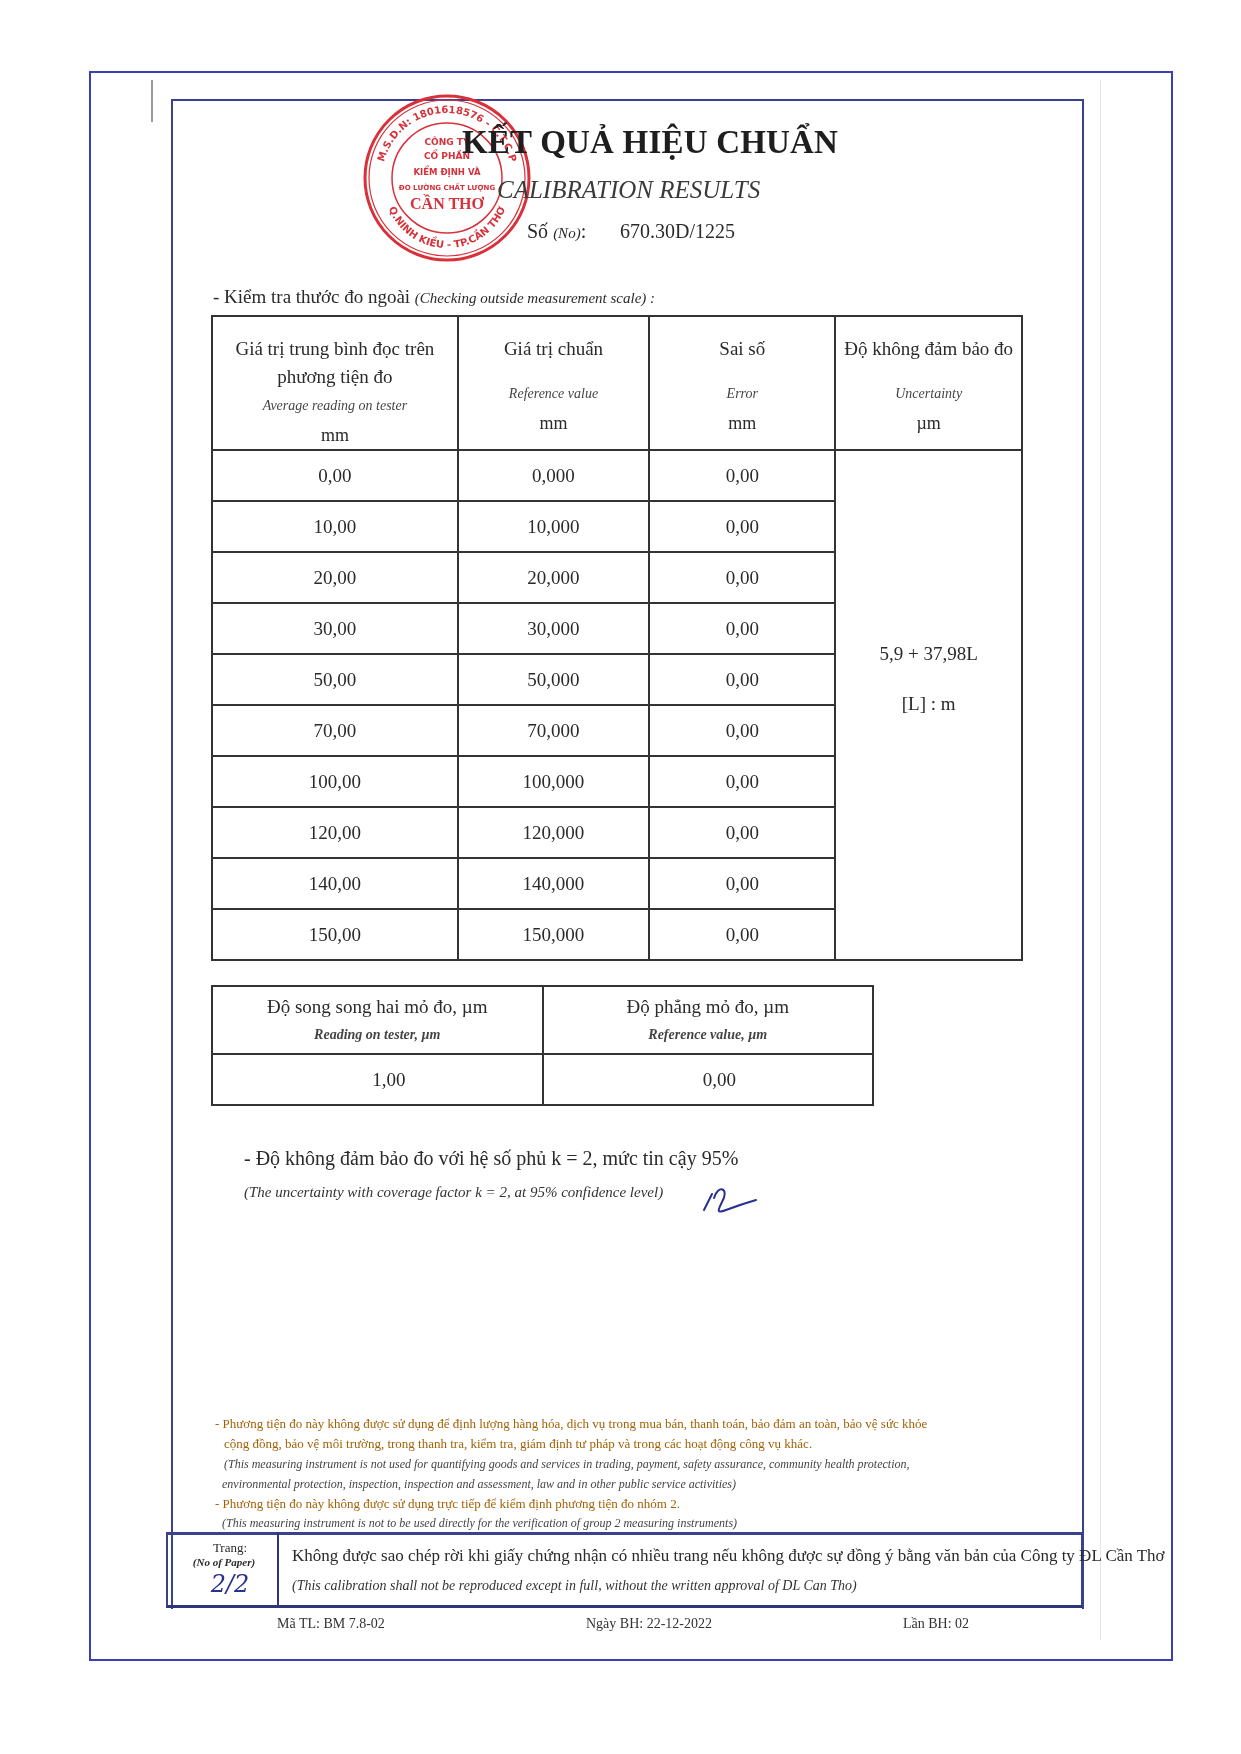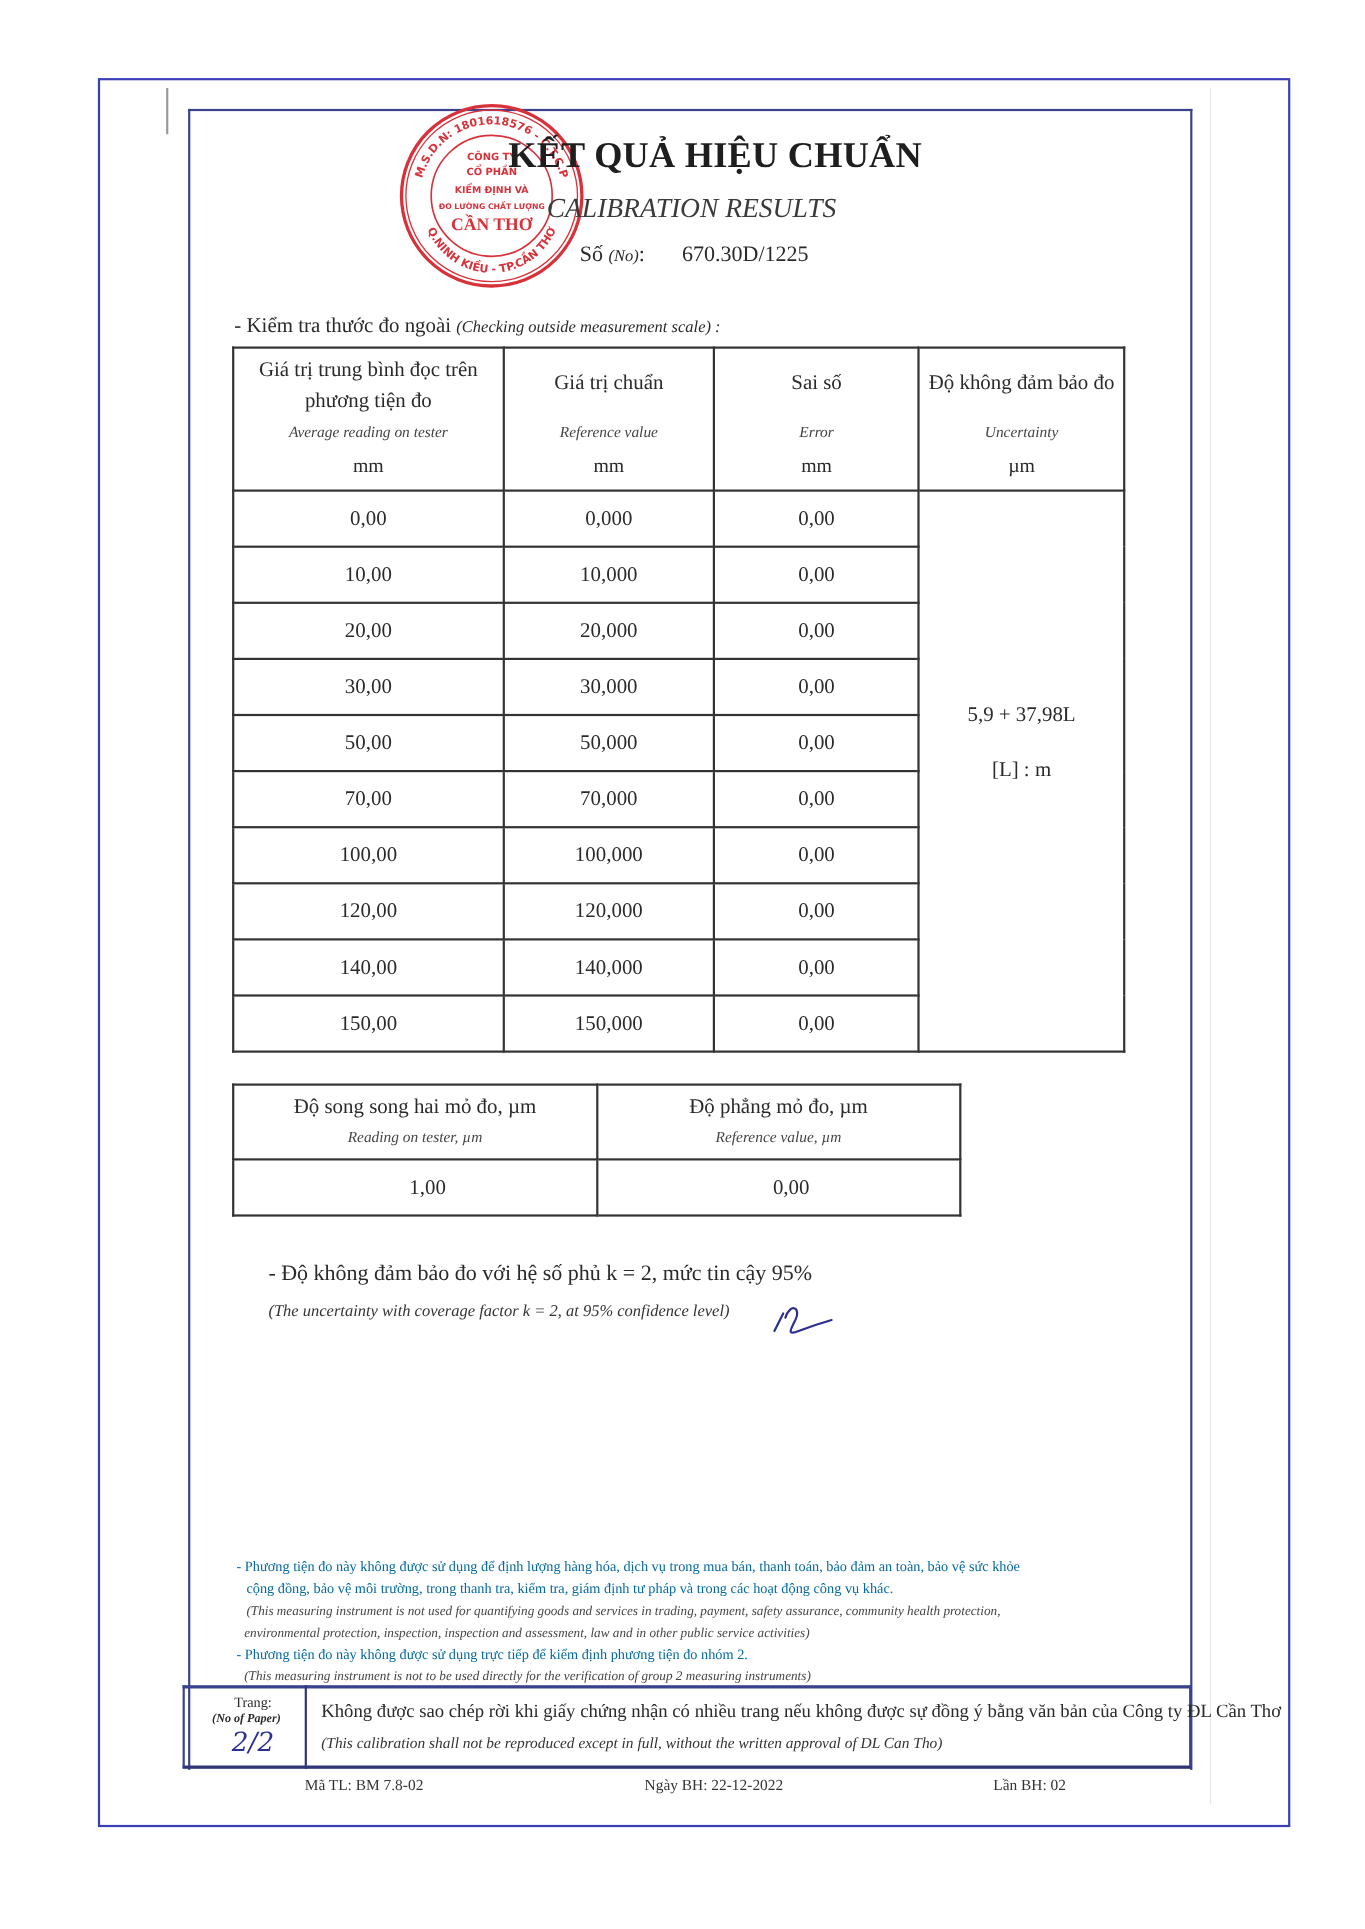--- a/index.html
+++ b/index.html
@@ -20,41 +20,41 @@
   #number-label { left:527px; top:220px; font-size:20px; white-space:nowrap; }
   #number-label i { font-size:15px; }
   #number-value { left:620px; top:220px; font-size:20px; white-space:nowrap; }
   #section-title { left:213px; top:286px; font-size:19px; white-space:nowrap; }
   #section-title i { font-size:15px; }
   
   table { border-collapse:collapse; position:absolute; }
   #main-table { left:211px; top:315px; width:812px; }
   #main-table td, #main-table th { border:2px solid #333; text-align:center; padding:0; font-weight:normal; }
   #main-table th { height:128px; vertical-align:top; }
-  .th-vi { font-size:19px; line-height:28px; display:block; padding-top:6px; height:58px; }
+  .th-vi { font-size:19px; line-height:28px; display:block; padding-top:18px; height:58px; }
   .th-en { font-size:14px; font-style:italic; display:block; margin-top:2px; line-height:22px; color:#444; }
   .th-unit { font-size:18px; display:block; margin-top:4px; line-height:28px; }
   #main-table td { height:49px; font-size:19px; }
   .col1 { width:246px; } .col2 { width:191px; } .col3 { width:186px; } .col4 { width:186px; }
   .unc-cell { vertical-align:middle; }
   .unc-formula { display:block; font-size:19px; line-height:26px; margin-top:74px; }
   .unc-note { display:block; font-size:19px; line-height:26px; margin-top:24px; }
   
   #second-table { left:211px; top:985px; width:663px; }
   #second-table td { border:2px solid #333; text-align:center; font-size:19px; }
   #second-table .hdr { height:64px; vertical-align:top; }
   #second-table .hdr-vi { display:block; font-size:19px; margin-top:6px; line-height:26px; }
-  #second-table .hdr-en { display:block; font-size:14px; font-style:italic; line-height:22px; margin-top:4px; color:#444; }
+  #second-table .hdr-en { display:block; font-size:14px; font-style:italic; line-height:22px; margin-top:4px; color:#444;font-weight:bold; }
   #second-table .val { height:47px;padding-left:24px; }
   
   #unc-line1 { left:244px; top:1147px; font-size:20px; white-space:nowrap; }
   #unc-line2 { left:244px; top:1184px; font-size:15px; font-style:italic; white-space:nowrap; color:#333; }
   #signature-mark { left:700px; top:1180px; width:60px; height:40px; }
   
-  .note { position:absolute; white-space:nowrap; font-size:13px; color:#0369a1; }
+  .note { position:absolute; white-space:nowrap; font-size:13px; color:#a16207; }
   .note.it { font-style:italic; font-size:12px; color:#444; }
   
   #footer-box { left:166px; top:1532px; width:917px; height:76px; border:2px solid #3a4290;
                 border-top:3px solid #3a4290; border-bottom:3px solid #2f3577; box-sizing:border-box; }
   #footer-divider { left:277px; top:1532px; width:2px; height:76px; background:#2f3577; }
   #page-label { left:172px; top:1540px; width:116px; text-align:center; font-size:13px; line-height:15px; }
   #page-label-en { left:172px; top:1556px; width:104px; text-align:center; font-size:11px; font-style:italic;font-weight:bold; }
   #page-number { left:190px; top:1570px; width:80px; text-align:center; font-size:24px; font-style:italic; color:#2b2f8f; font-family:"DejaVu Serif", serif; }
   #footer-notice-vi { left:292px; top:1546px; font-size:17px; white-space:nowrap; }
   #footer-notice-en { left:292px; top:1578px; font-size:14px; font-style:italic; white-space:nowrap; color:#333; }

